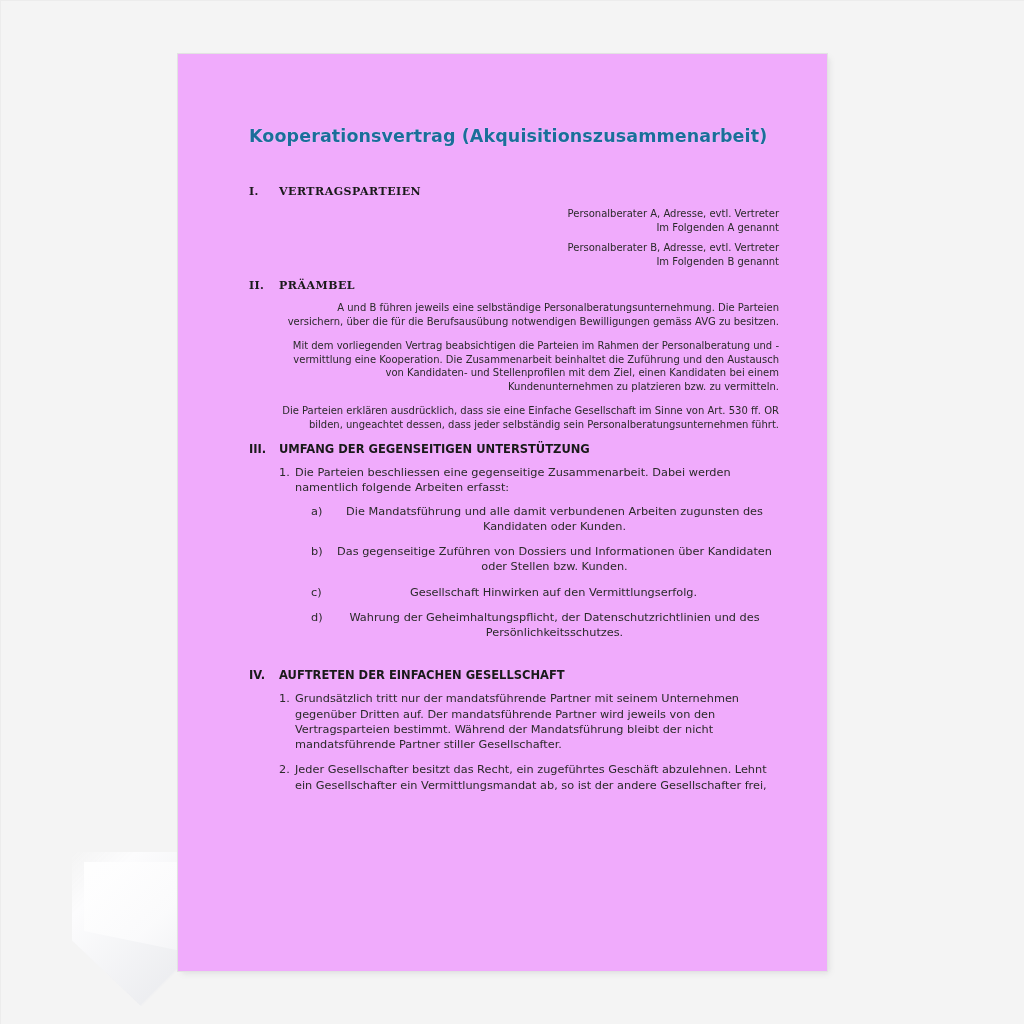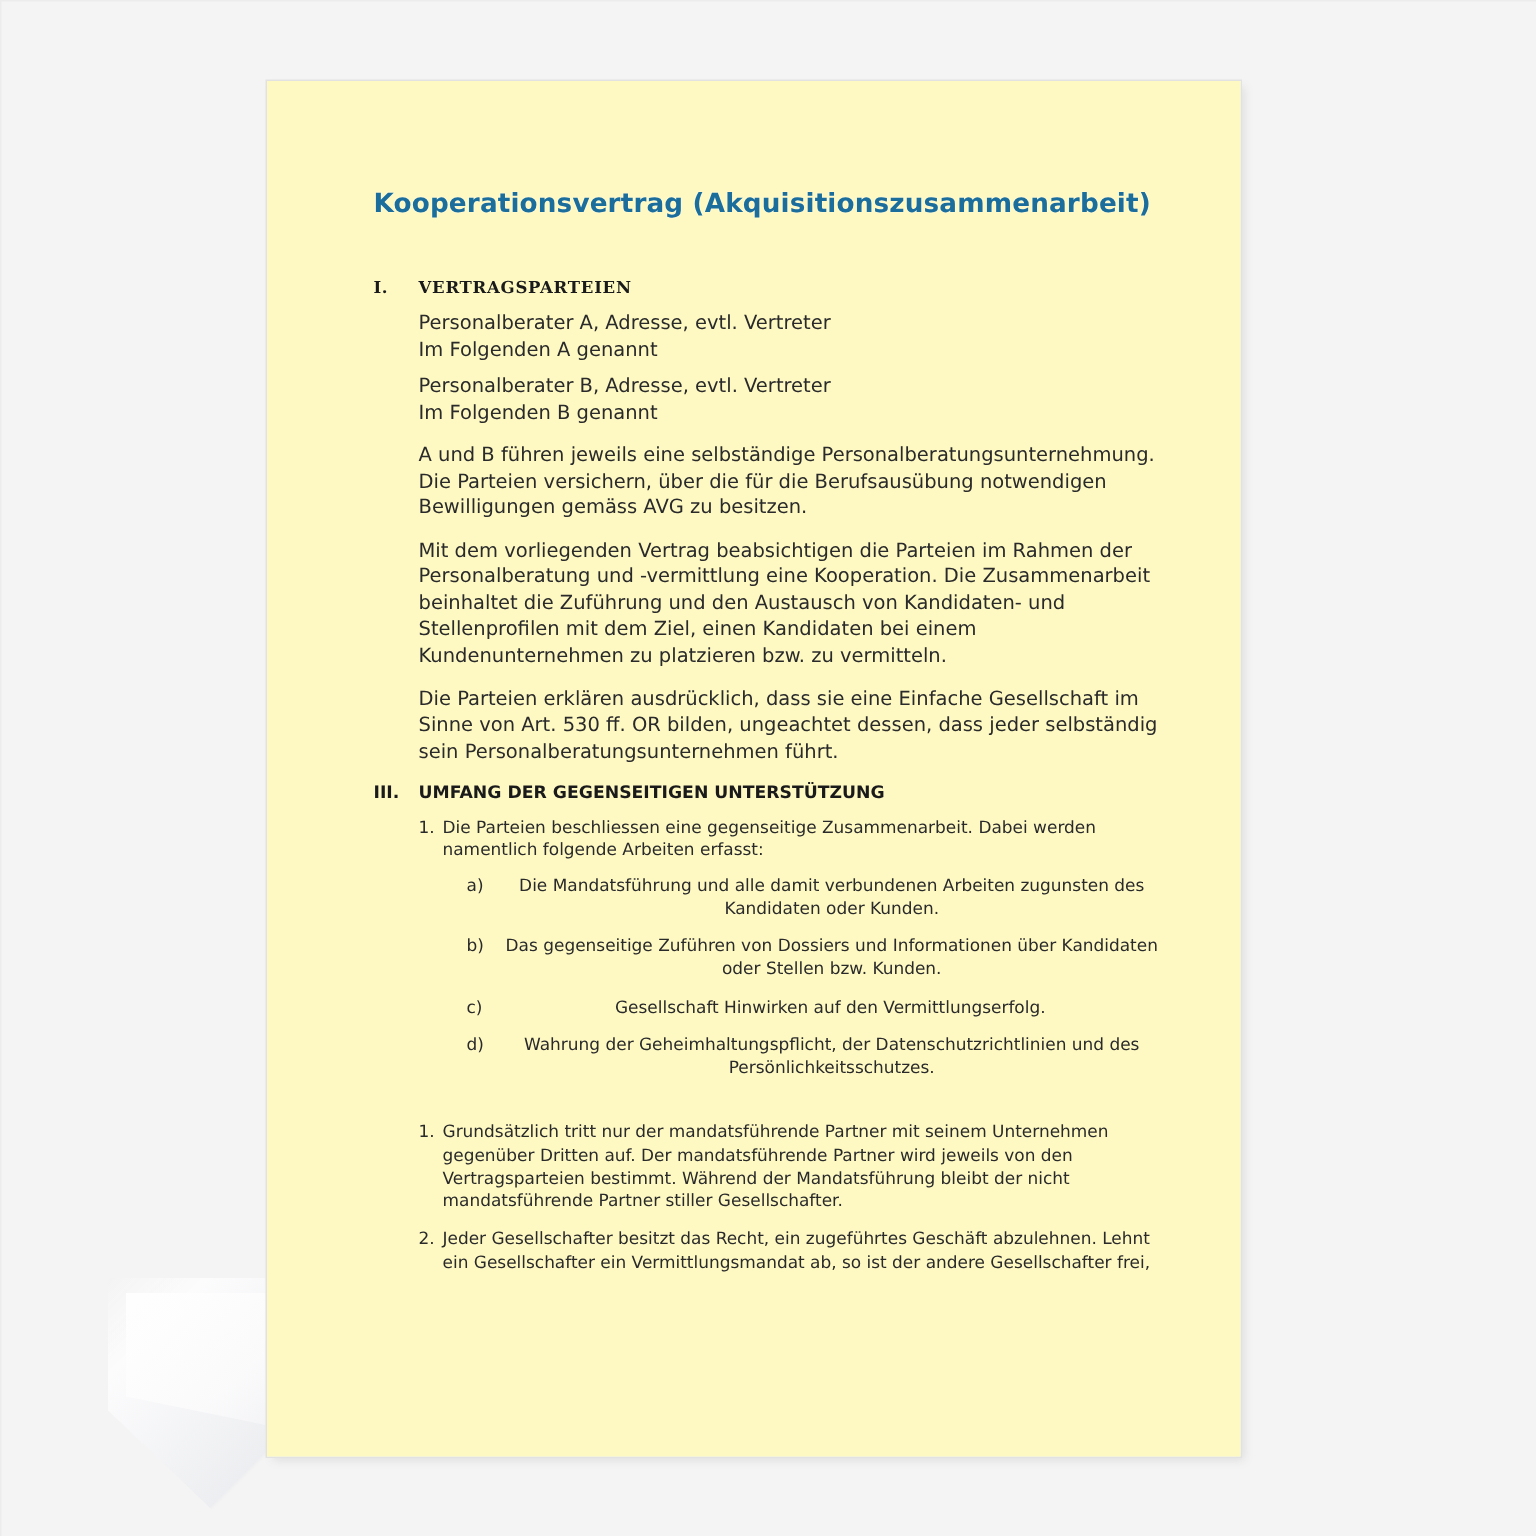--- a/index.html
+++ b/index.html
@@ -67,21 +67,21 @@
     height: 919px;
     background: #f5f5f5;
     border: 1px solid #e2e2e2;
     box-sizing: border-box;
     box-shadow: 1px 1px 0 0 #ffffff inset,
                 3px 3px 6px -2px rgba(120,120,130,0.18);
   }
   #page-inner {
     position: absolute;
     left: 0; top: 0; right: 0; bottom: 0;
-    background: #fef9c3;
+    background: #f0abfc;
     overflow: hidden;
   }
 
   
   #doc-body {
     position: absolute;
     left: 71px;
     top: 72px;
     width: 530px;
   }
@@ -127,24 +127,24 @@
   .sec-head.sans {
     font-family: "DejaVu Sans", sans-serif;
     font-size: 11.5px;
     letter-spacing: 0px;
   }
 
   
   .para {
     margin: 0 0 11px 0;
     padding-left: 30px;
-    font-size: 13px;
+    font-size: 10px;
     line-height: 1.35;
     color: #2a2a2a;
-    text-align: left;
+    text-align: right;
   }
   .para.tight { margin-bottom: 7px; }
   .para.nowrap-block { white-space: pre-line; }
 
   
   .numlist { margin: 0; padding: 0; list-style: none; }
   .numlist > li {
     display: flex;
     margin: 0 0 10px 0;
     padding-left: 30px;
@@ -193,20 +193,24 @@
           <span class="num">I.</span>
           <span class="ttl">VERTRAGSPARTEIEN</span>
         </div>
         <p class="para tight nowrap-block">Personalberater A, Adresse, evtl. Vertreter
 Im Folgenden A genannt</p>
         <p class="para nowrap-block">Personalberater B, Adresse, evtl. Vertreter
 Im Folgenden B genannt</p>
       </div>
 
       <div class="section" style="margin-top:10px;">
+        <div class="sec-head serif">
+          <span class="num">II.</span>
+          <span class="ttl">PRÄAMBEL</span>
+        </div>
         <p class="para">A und B führen jeweils eine selbständige Personalberatungsunternehmung. Die Parteien versichern, über die für die Berufsausübung notwendigen Bewilligungen gemäss AVG zu besitzen.</p>
         <p class="para">Mit dem vorliegenden Vertrag beabsichtigen die Parteien im Rahmen der Personalberatung und -vermittlung eine Kooperation. Die Zusammenarbeit beinhaltet die Zuführung und den Austausch von Kandidaten- und Stellenprofilen mit dem Ziel, einen Kandidaten bei einem Kundenunternehmen zu platzieren bzw. zu vermitteln.</p>
         <p class="para">Die Parteien erklären ausdrücklich, dass sie eine Einfache Gesellschaft im Sinne von Art. 530 ff. OR bilden, ungeachtet dessen, dass jeder selbständig sein Personalberatungsunternehmen führt.</p>
       </div>
 
       <div class="section" style="margin-top:2px;">
         <div class="sec-head sans">
           <span class="num">III.</span>
           <span class="ttl">UMFANG DER GEGENSEITIGEN UNTERSTÜTZUNG</span>
         </div>
@@ -232,20 +236,24 @@
                   <span class="marker">d)</span>
                   <span class="content">Wahrung der Geheimhaltungspflicht, der Datenschutzrichtlinien und des Persönlichkeitsschutzes.</span>
                 </li>
               </ol>
             </span>
           </li>
         </ol>
       </div>
 
       <div class="section" style="margin-top:18px;">
+        <div class="sec-head sans">
+          <span class="num">IV.</span>
+          <span class="ttl">AUFTRETEN DER EINFACHEN GESELLSCHAFT</span>
+        </div>
         <ol class="numlist">
           <li>
             <span class="marker">1.</span>
             <span class="content">Grundsätzlich tritt nur der mandatsführende Partner mit seinem Unternehmen gegenüber Dritten auf. Der mandatsführende Partner wird jeweils von den Vertragsparteien bestimmt. Während der Mandatsführung bleibt der nicht mandatsführende Partner stiller Gesellschafter.</span>
           </li>
           <li>
             <span class="marker">2.</span>
             <span class="content">Jeder Gesellschafter besitzt das Recht, ein zugeführtes Geschäft abzulehnen. Lehnt ein Gesellschafter ein Vermittlungsmandat ab, so ist der andere Gesellschafter frei,</span>
           </li>
         </ol>

